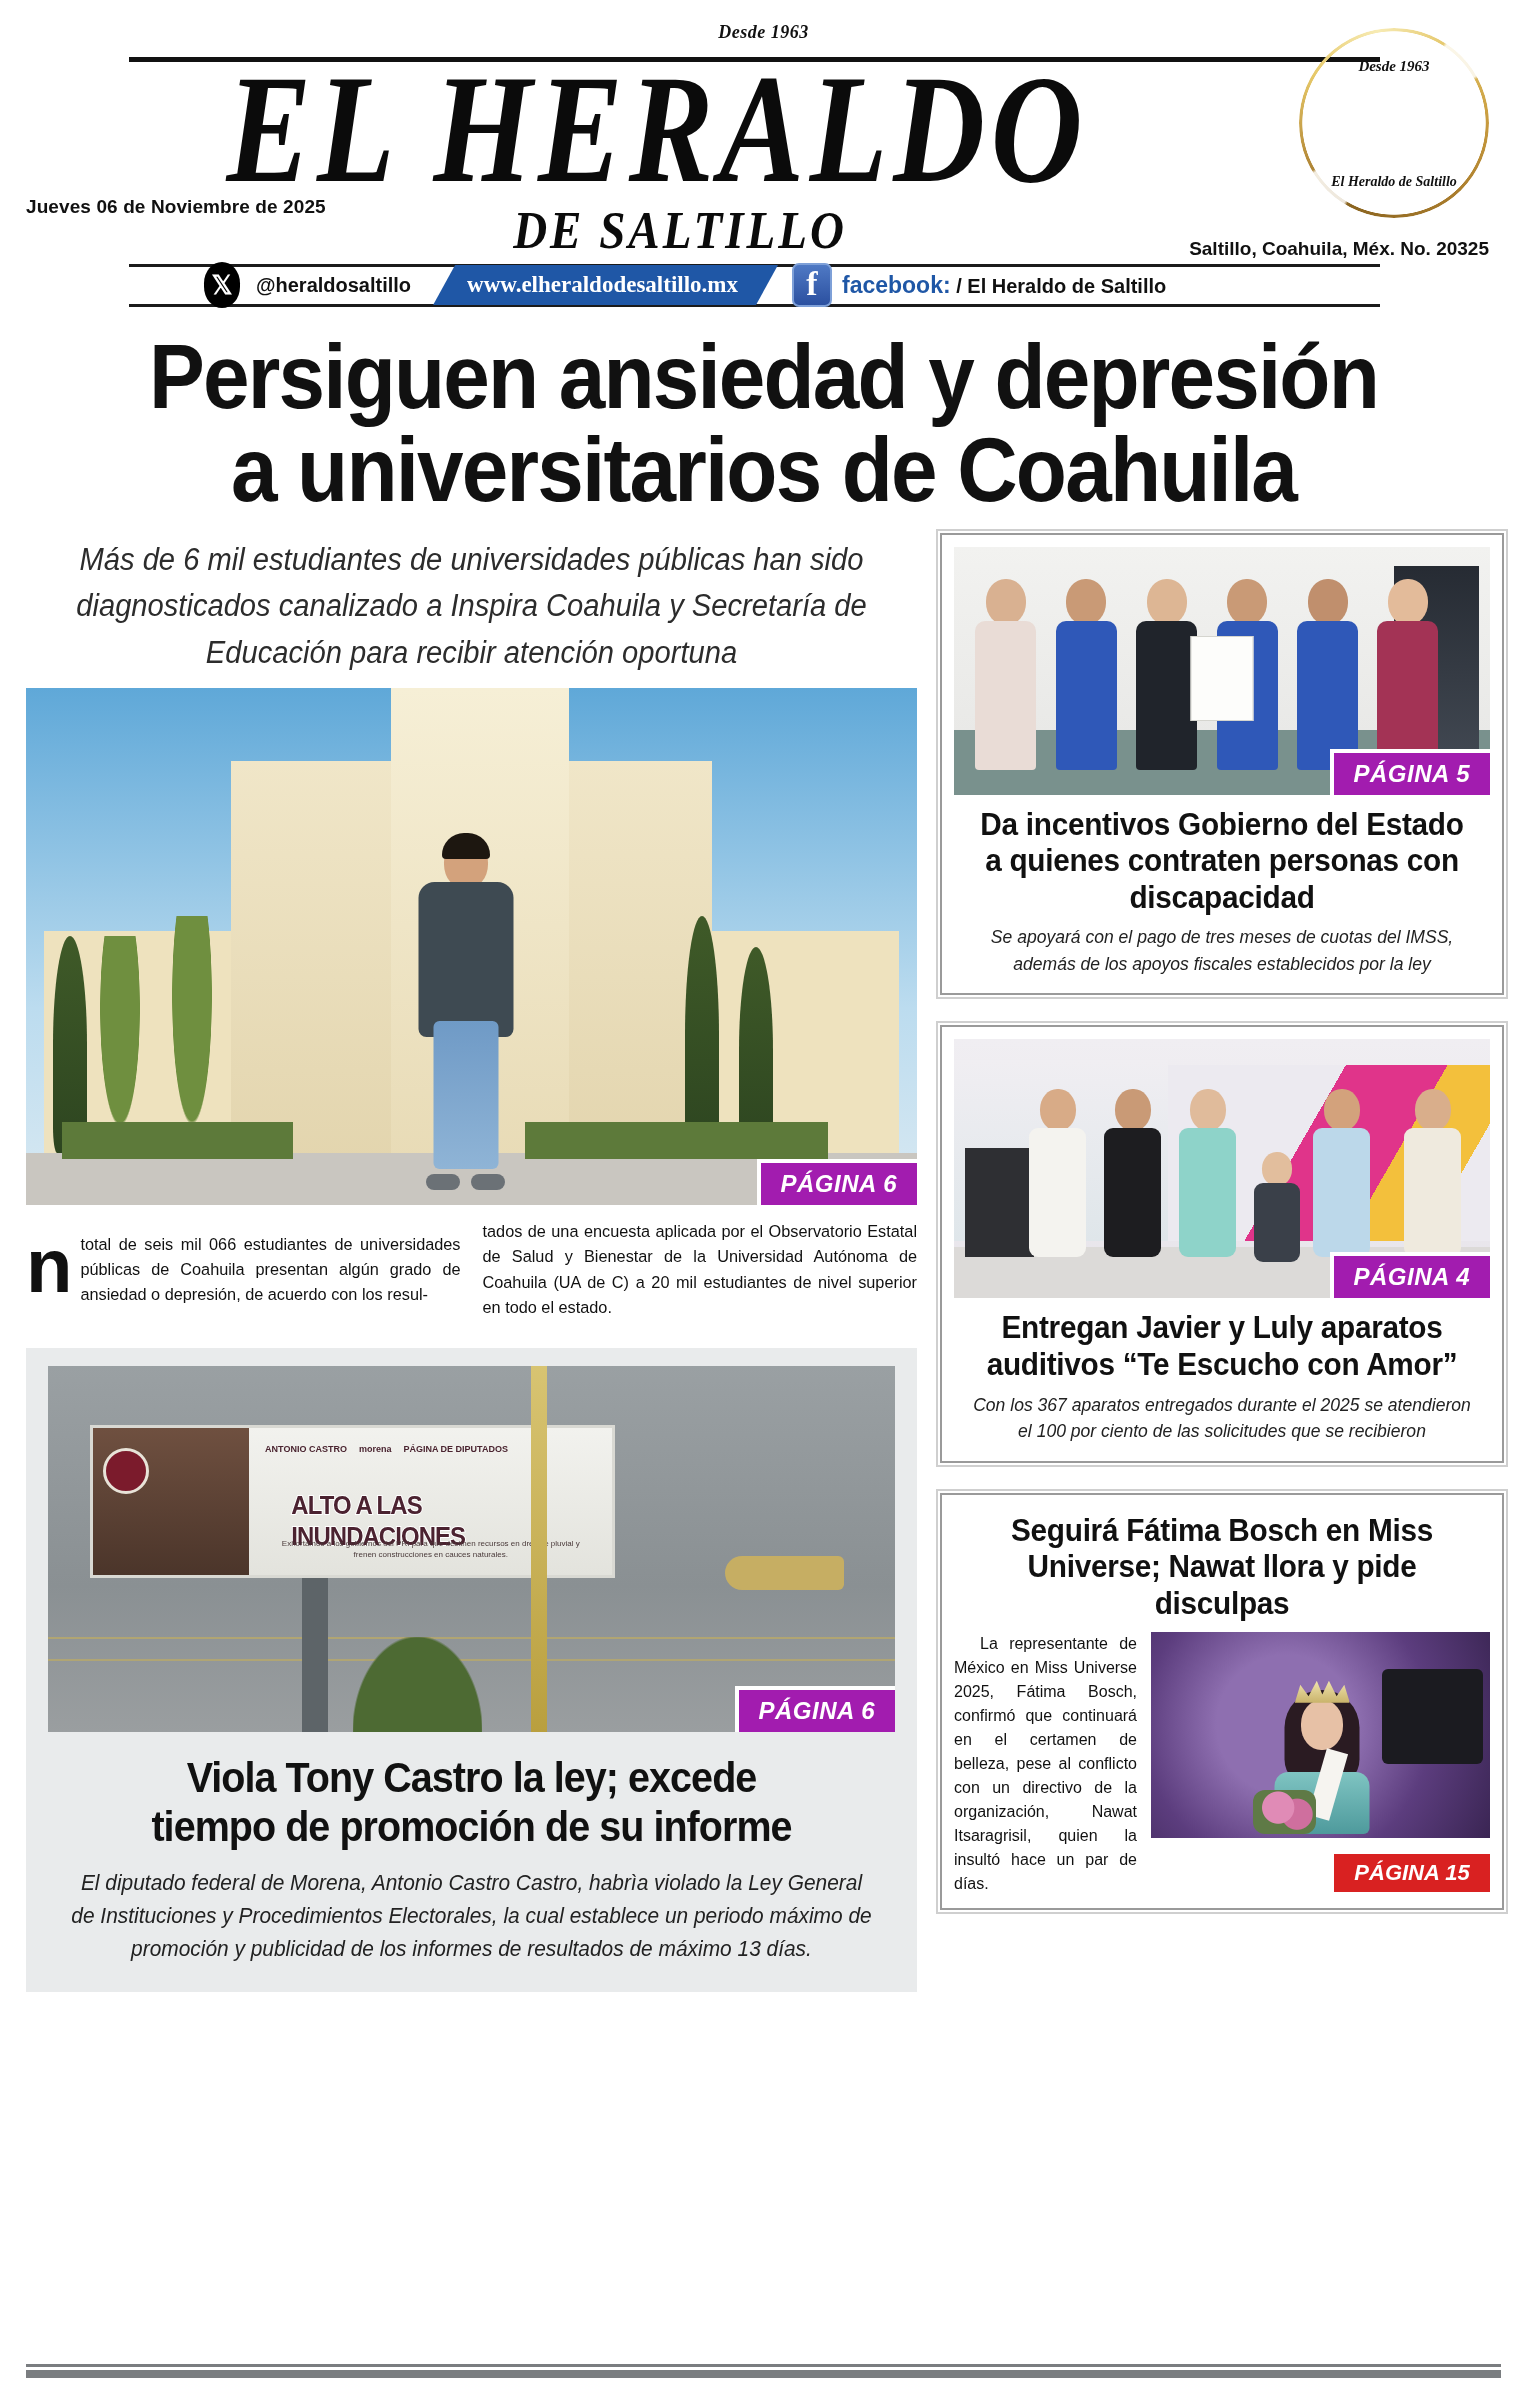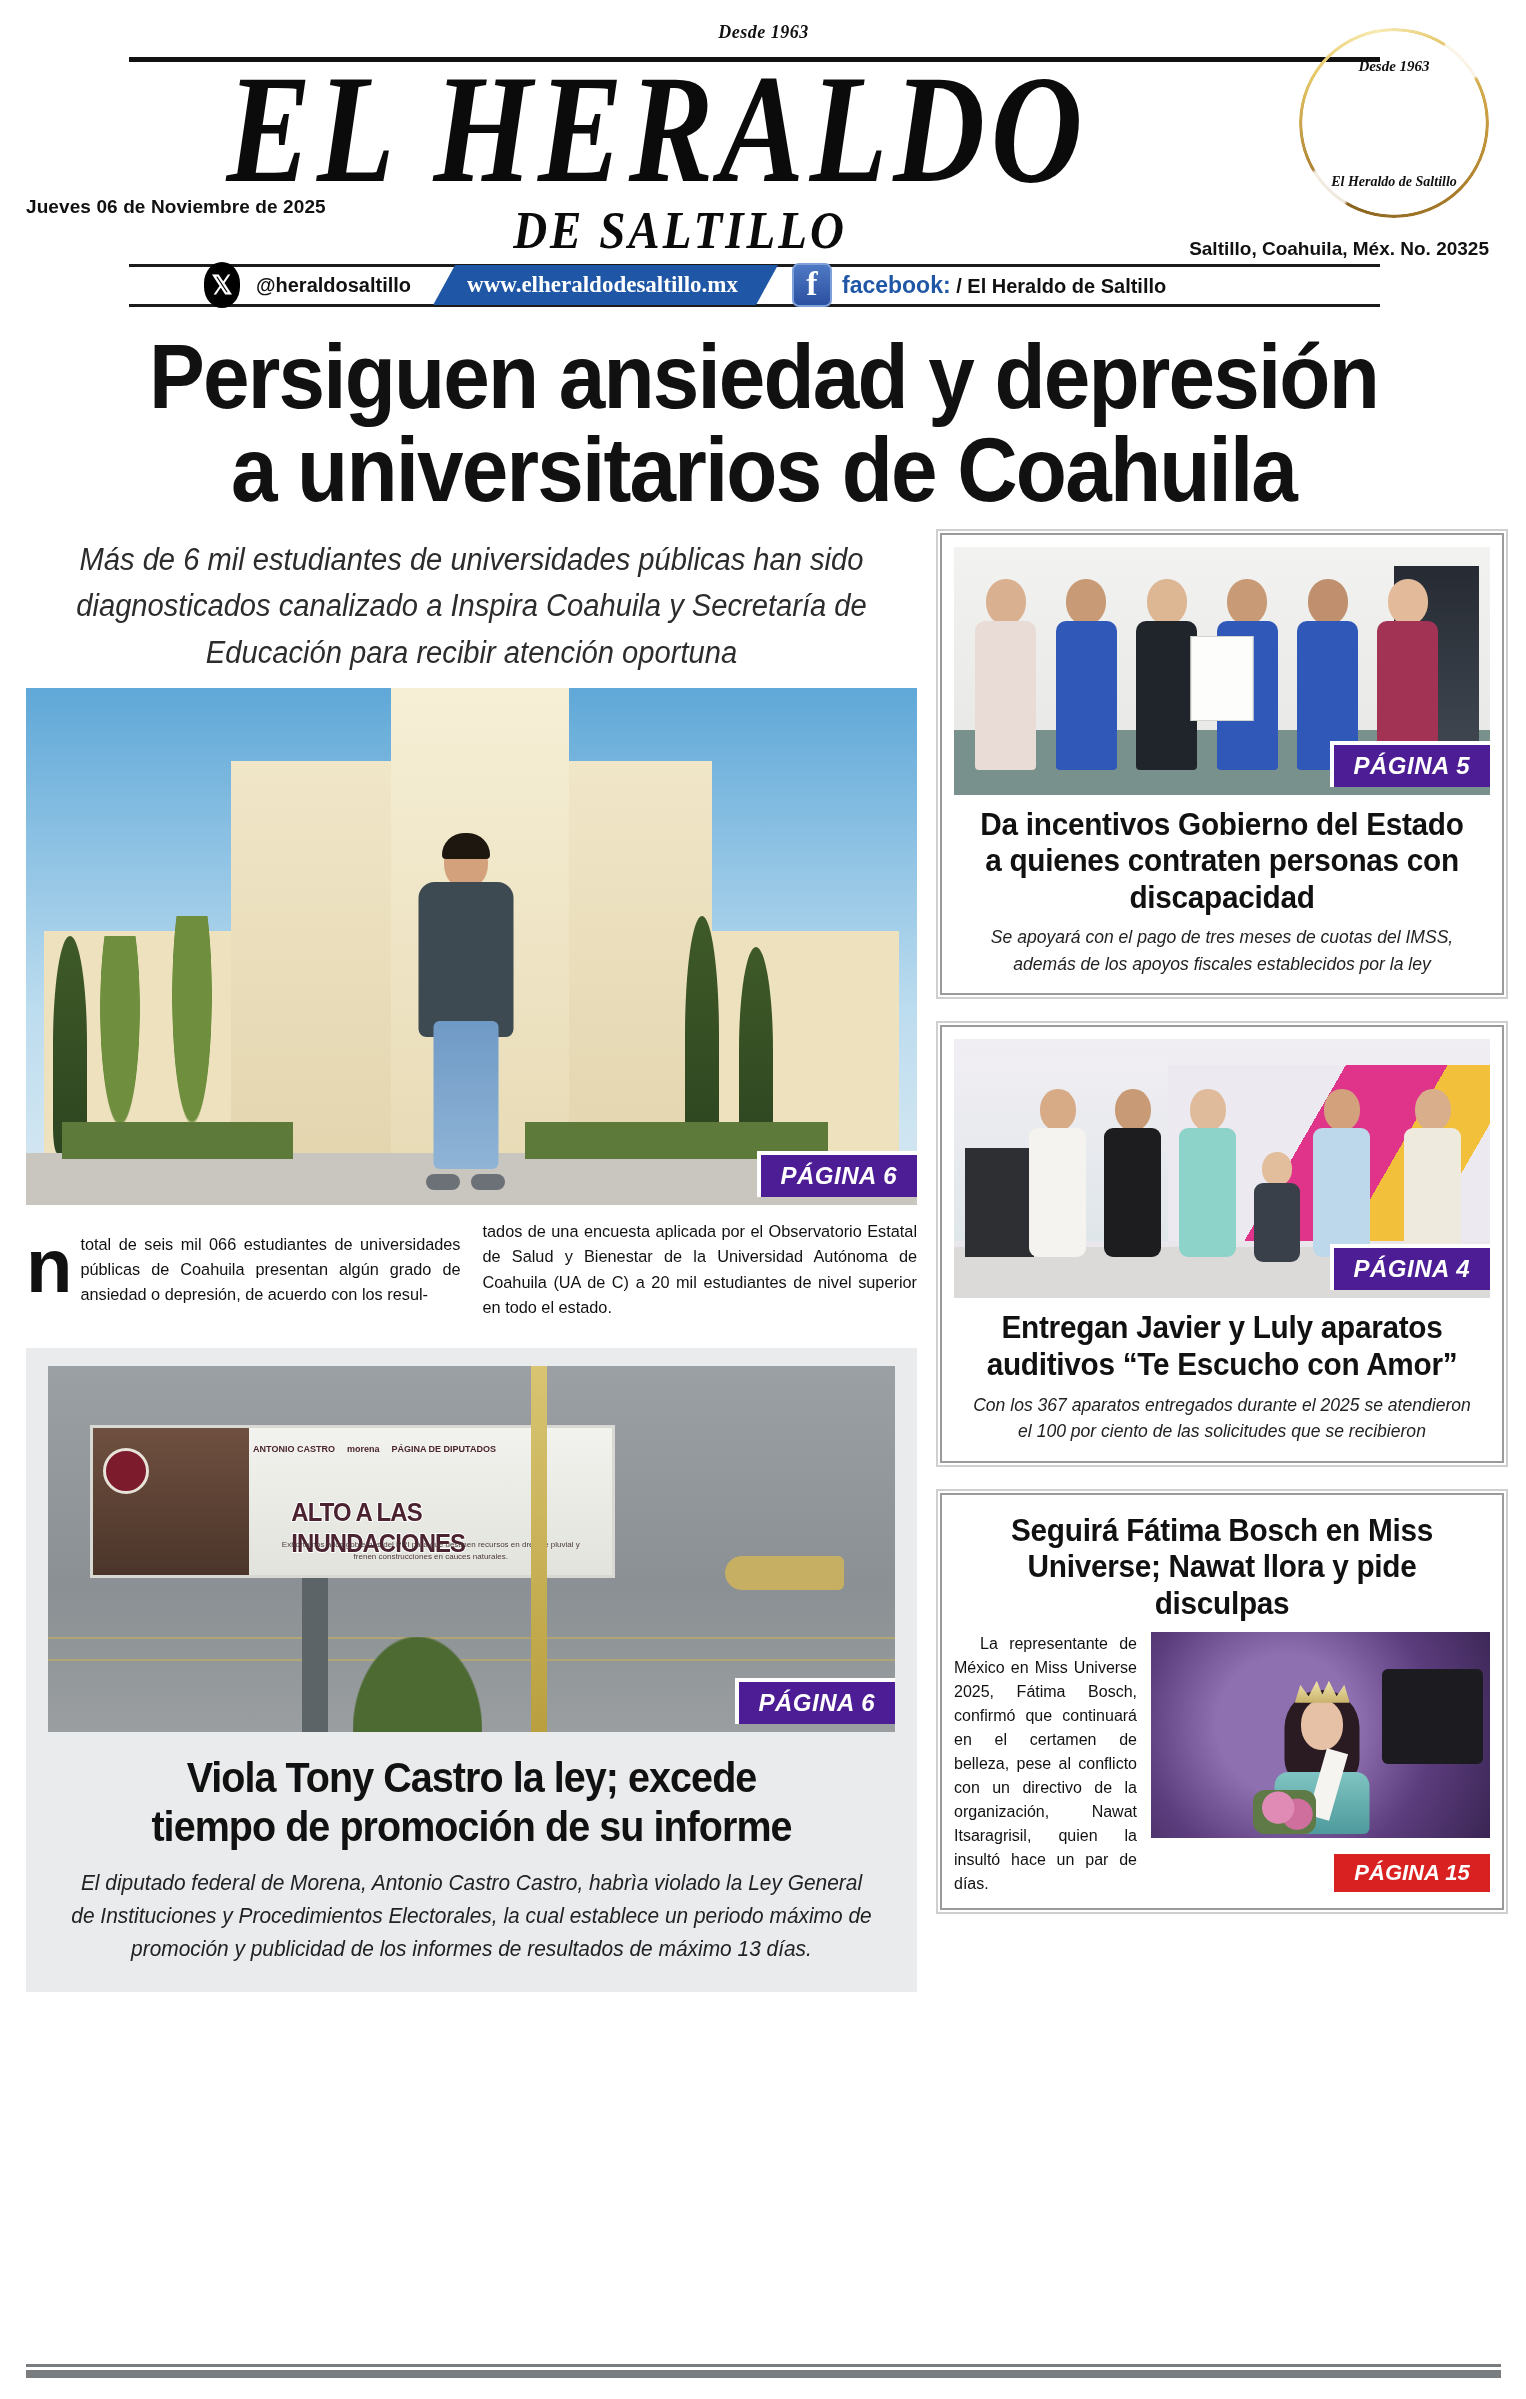--- a/index.html
+++ b/index.html
@@ -178,22 +178,22 @@
     transform: scaleX(.94);
     padding: 4px 16px 12px 16px;
   }
 
   
   .lead-photo {
     position: relative; width: 100%; height: 517px;
     overflow: hidden; background: #9ec8e8;
   }
   .pagina-tag {
-    position: absolute; right: 0; bottom: 8px;
-    background: #4c1d95; color: #fff;
+    position: absolute; right: 0; bottom: 0;
+    background: #a21caf; color: #fff;
     font-style: italic; font-weight: bold;
     font-size: 24px; padding: 7px 20px;
     border: 4px solid #fff; border-right: 0; border-bottom: 0;
     letter-spacing: 0.5px; z-index: 6;
   }
 
   
   .lead-text {
     display: flex; gap: 22px; margin-top: 14px;
     font-size: 16.3px; line-height: 1.55; color: #111;
@@ -297,21 +297,21 @@
 
   .bb-sky { position:absolute; inset:0; background: linear-gradient(#9aa0a3, #8a9093 60%, #9a9ea0); }
   .bb-panel {
     position:absolute; left:5%; top:16%; width:62%; height:42%;
     background: linear-gradient(#f2f2ee, #e3e3dd);
     border:3px solid #d9d9d3;
     display:flex;
   }
   .bb-portrait { width:30%; background: linear-gradient(#6f5040,#4b352a); position:relative; }
   .bb-seal { position:absolute; left:6%; top:14%; width:46px; height:46px; border-radius:50%; background:#7b1b2c; border:3px solid #e8e3d8; }
-  .bb-body { flex:1; position:relative; padding:4px;margin-top:12px; }
+  .bb-body { flex:1; position:relative; padding:16px; }
   .bb-logos { display:flex; gap:12px; align-items:center; font-size:9px; font-weight:bold; color:#4a2430; }
   .bb-slogan {
     position:absolute; left:8%; top:42%; font-weight:bold;
     font-size:26px; color:#4b2230; letter-spacing:-1px;
     -webkit-text-stroke: 2px #fff; paint-order: stroke fill;
     transform: scaleX(.92);
   }
   .bb-fine { position:absolute; left:8%; bottom:10%; right:8%; font-size:8px; color:#4a3a3a; text-align:center; line-height:1.4; }
   .bb-pole { position:absolute; left:30%; top:58%; width:26px; height:42%; background:#5d6468; }
   .bb-mast { position:absolute; left:57%; top:0; width:16px; height:100%; background: linear-gradient(#d8c472,#b99f3e); }

